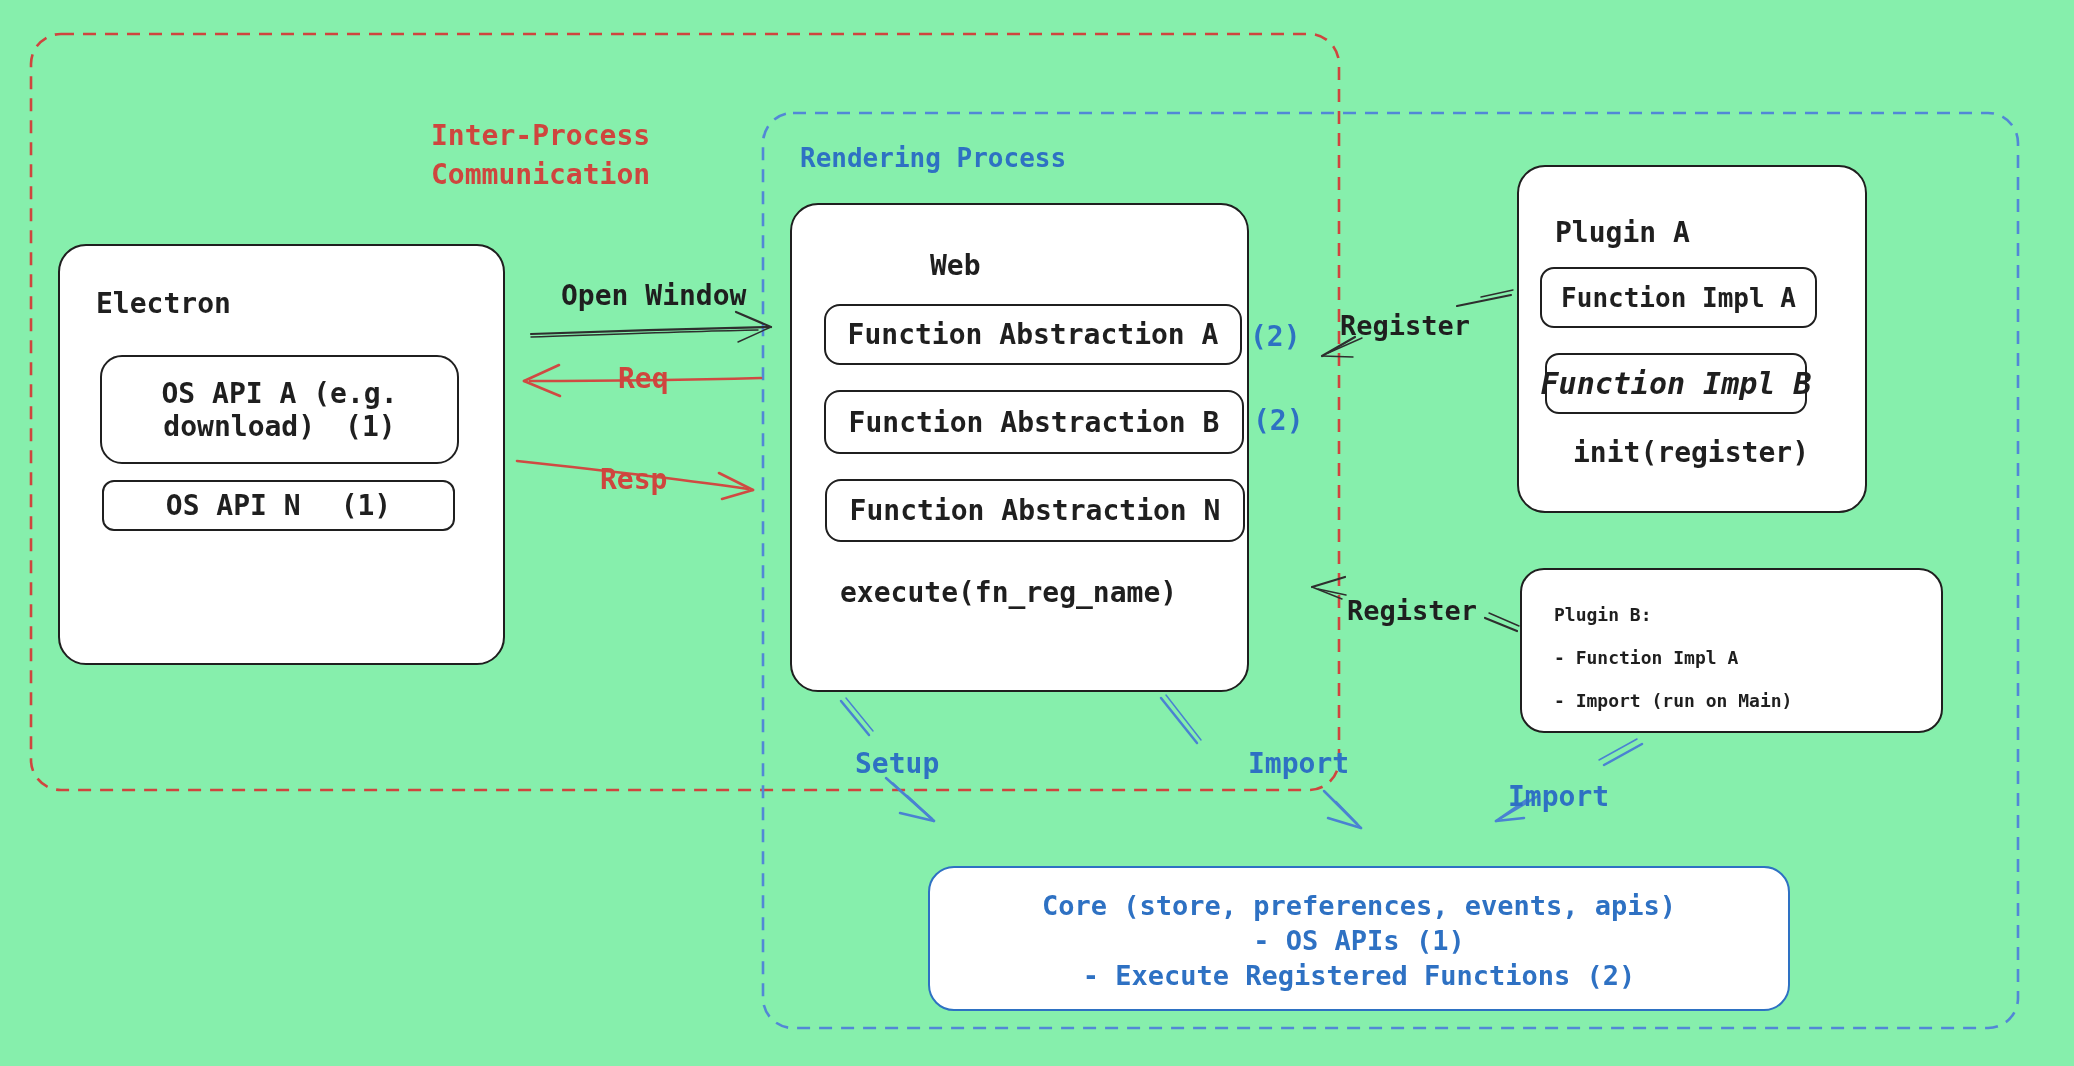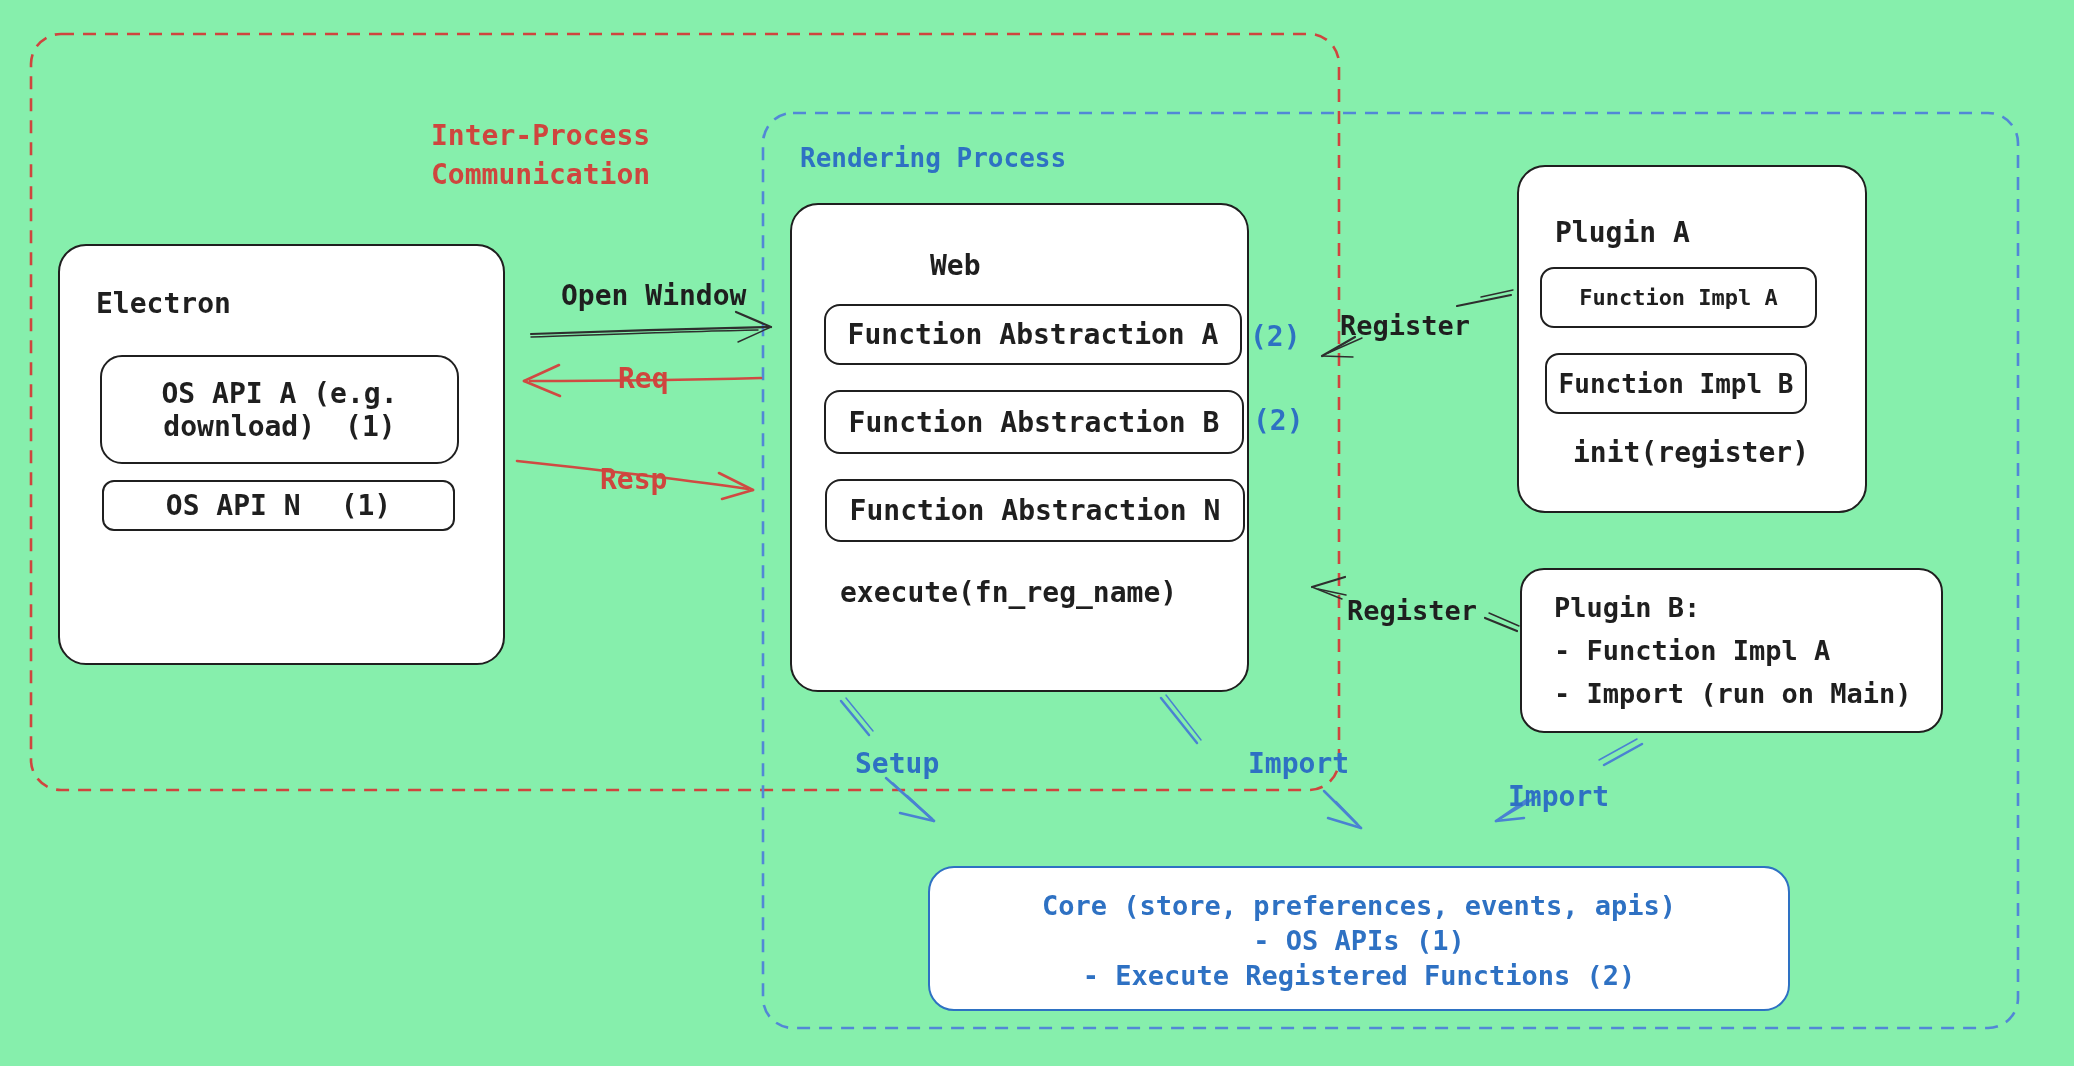--- a/index.html
+++ b/index.html
@@ -131,30 +131,30 @@
     <div class="t blue" style="left:461px;top:200px;font-size:28px;">(2)</div>
     <div class="ibox" style="left:33px;top:274px;width:420px;height:63px;">
       <span class="rowtxt" style="font-size:28px;">Function Abstraction N</span>
     </div>
     <div class="t" style="left:48px;top:372px;font-size:28px;">execute(fn_reg_name)</div>
   </div>
 
   <div class="box" style="left:1517px;top:165px;width:350px;height:348px;">
     <div class="t" style="left:36px;top:50px;font-size:28px;">Plugin A</div>
     <div class="ibox" style="left:21px;top:100px;width:277px;height:61px;border-radius:14px;">
-      <span class="rowtxt" style="font-size:22px;">Function Impl A</span>
+      <span class="rowtxt" style="font-size:26px;">Function Impl A</span>
     </div>
     <div class="ibox" style="left:26px;top:186px;width:262px;height:61px;border-radius:14px;">
-      <span class="rowtxt" style="font-size:26px;">Function Impl B</span>
+      <span class="rowtxt" style="font-size:30px;font-style:italic;">Function Impl B</span>
     </div>
     <div class="t" style="left:36px;top:270px;font-size:28px;margin-left:18px;">init(register)</div>
   </div>
 
   <div class="box" style="left:1520px;top:568px;width:423px;height:165px;border-radius:24px;">
-    <div class="t" style="left:32px;top:16px;font-size:27px;line-height:43px;">
+    <div class="t" style="left:32px;top:23px;font-size:18px;line-height:43px;">
       <div>Plugin B:</div>
       <div>- Function Impl A</div>
       <div>- Import (run on Main)</div>
     </div>
   </div>
 
   <div class="t" style="left:1340px;top:310px;font-size:27px;">Register</div>
   <div class="t" style="left:1347px;top:595px;font-size:27px;">Register</div>
   <div class="t blue" style="left:855px;top:748px;font-size:28px;">Setup</div>
   <div class="t blue" style="left:1248px;top:748px;font-size:28px;">Import</div>

